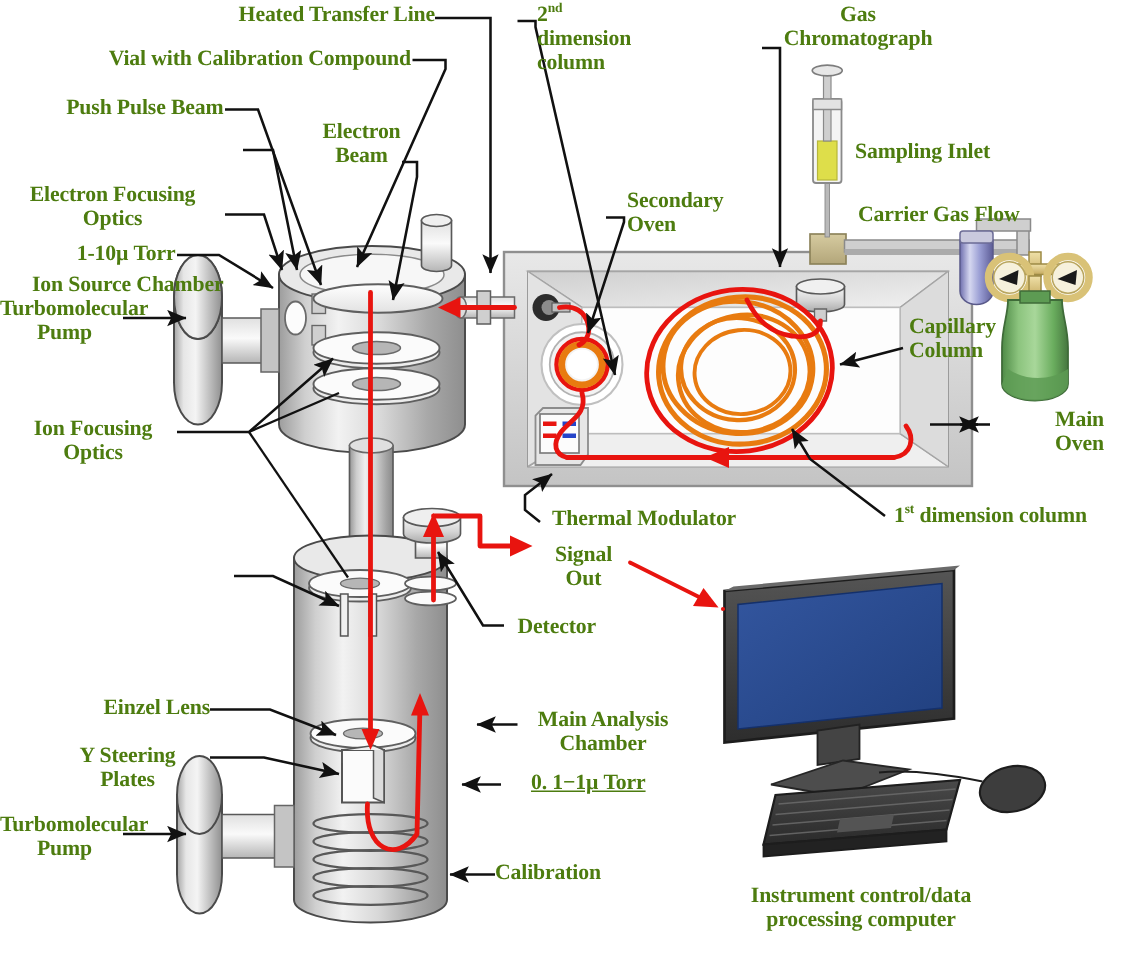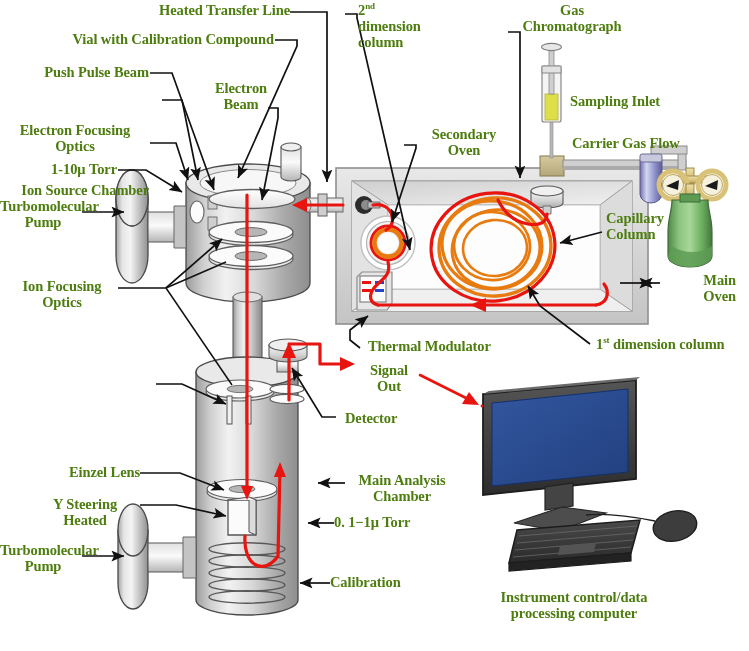--- a/index.html
+++ b/index.html
@@ -419,35 +419,35 @@
 <div class="lbl c" style="left:0px;top:198px;width:86px;">Turbomolecular
 Pump</div>
 
 <div class="lbl c" style="left:6px;top:278px;width:112px;">Ion Focusing
 Optics</div>
 
 
 <div class="lbl r" style="left:30px;top:464px;width:110px;">Einzel Lens</div>
 
 <div class="lbl c" style="left:30px;top:496px;width:110px;">Y Steering
-Heated</div>
+Plates</div>
 
 <div class="lbl c" style="left:0px;top:542px;width:86px;">Turbomolecular
 Pump</div>
 
 <div class="lbl c" style="left:205px;top:80px;width:72px;">Electron
 Beam</div>
 
 <div class="lbl l" style="left:358px;top:2px;width:96px;"><span>2</span><sup>nd</sup><br><span>dimension
 column</span></div>
 
 <div class="lbl c" style="left:502px;top:2px;width:140px;">Gas
 Chromatograph</div>
 
-<div class="lbl l" style="left:418px;top:126px;width:92px;text-align:center;">Secondary
+<div class="lbl l" style="left:418px;top:126px;width:92px;">Secondary
 Oven</div>
 
 <div class="lbl l" style="left:570px;top:93px;width:140px;">Sampling Inlet</div>
 
 <div class="lbl l" style="left:572px;top:135px;width:160px;">Carrier Gas Flow</div>
 
 <div class="lbl l" style="left:606px;top:210px;width:92px;">Capillary
 Column</div>
 
 <div class="lbl l" style="left:666px;top:272px;width:70px;text-align:right;">Main
@@ -458,20 +458,20 @@
 <div class="lbl l" style="left:596px;top:336px;width:154px;"><span>1</span><sup>st</sup><span> dimension column</span></div>
 
 <div class="lbl c" style="left:356px;top:362px;width:66px;">Signal
 Out</div>
 
 <div class="lbl l" style="left:345px;top:410px;width:90px;">Detector</div>
 
 <div class="lbl c" style="left:336px;top:472px;width:132px;">Main  Analysis
 Chamber</div>
 
-<div class="lbl l" style="left:334px;top:514px;width:130px;">0. 1−1μ Torr</div>
+<div class="lbl l" style="left:354px;top:514px;width:130px;text-decoration:underline;">0. 1−1μ Torr</div>
 
 <div class="lbl l" style="left:330px;top:574px;width:110px;">Calibration</div>
 
 <div class="lbl c" style="left:452px;top:589px;width:244px;text-align:center;">Instrument control/data
 processing computer</div>
 
 </div>
 
 </body></html>

